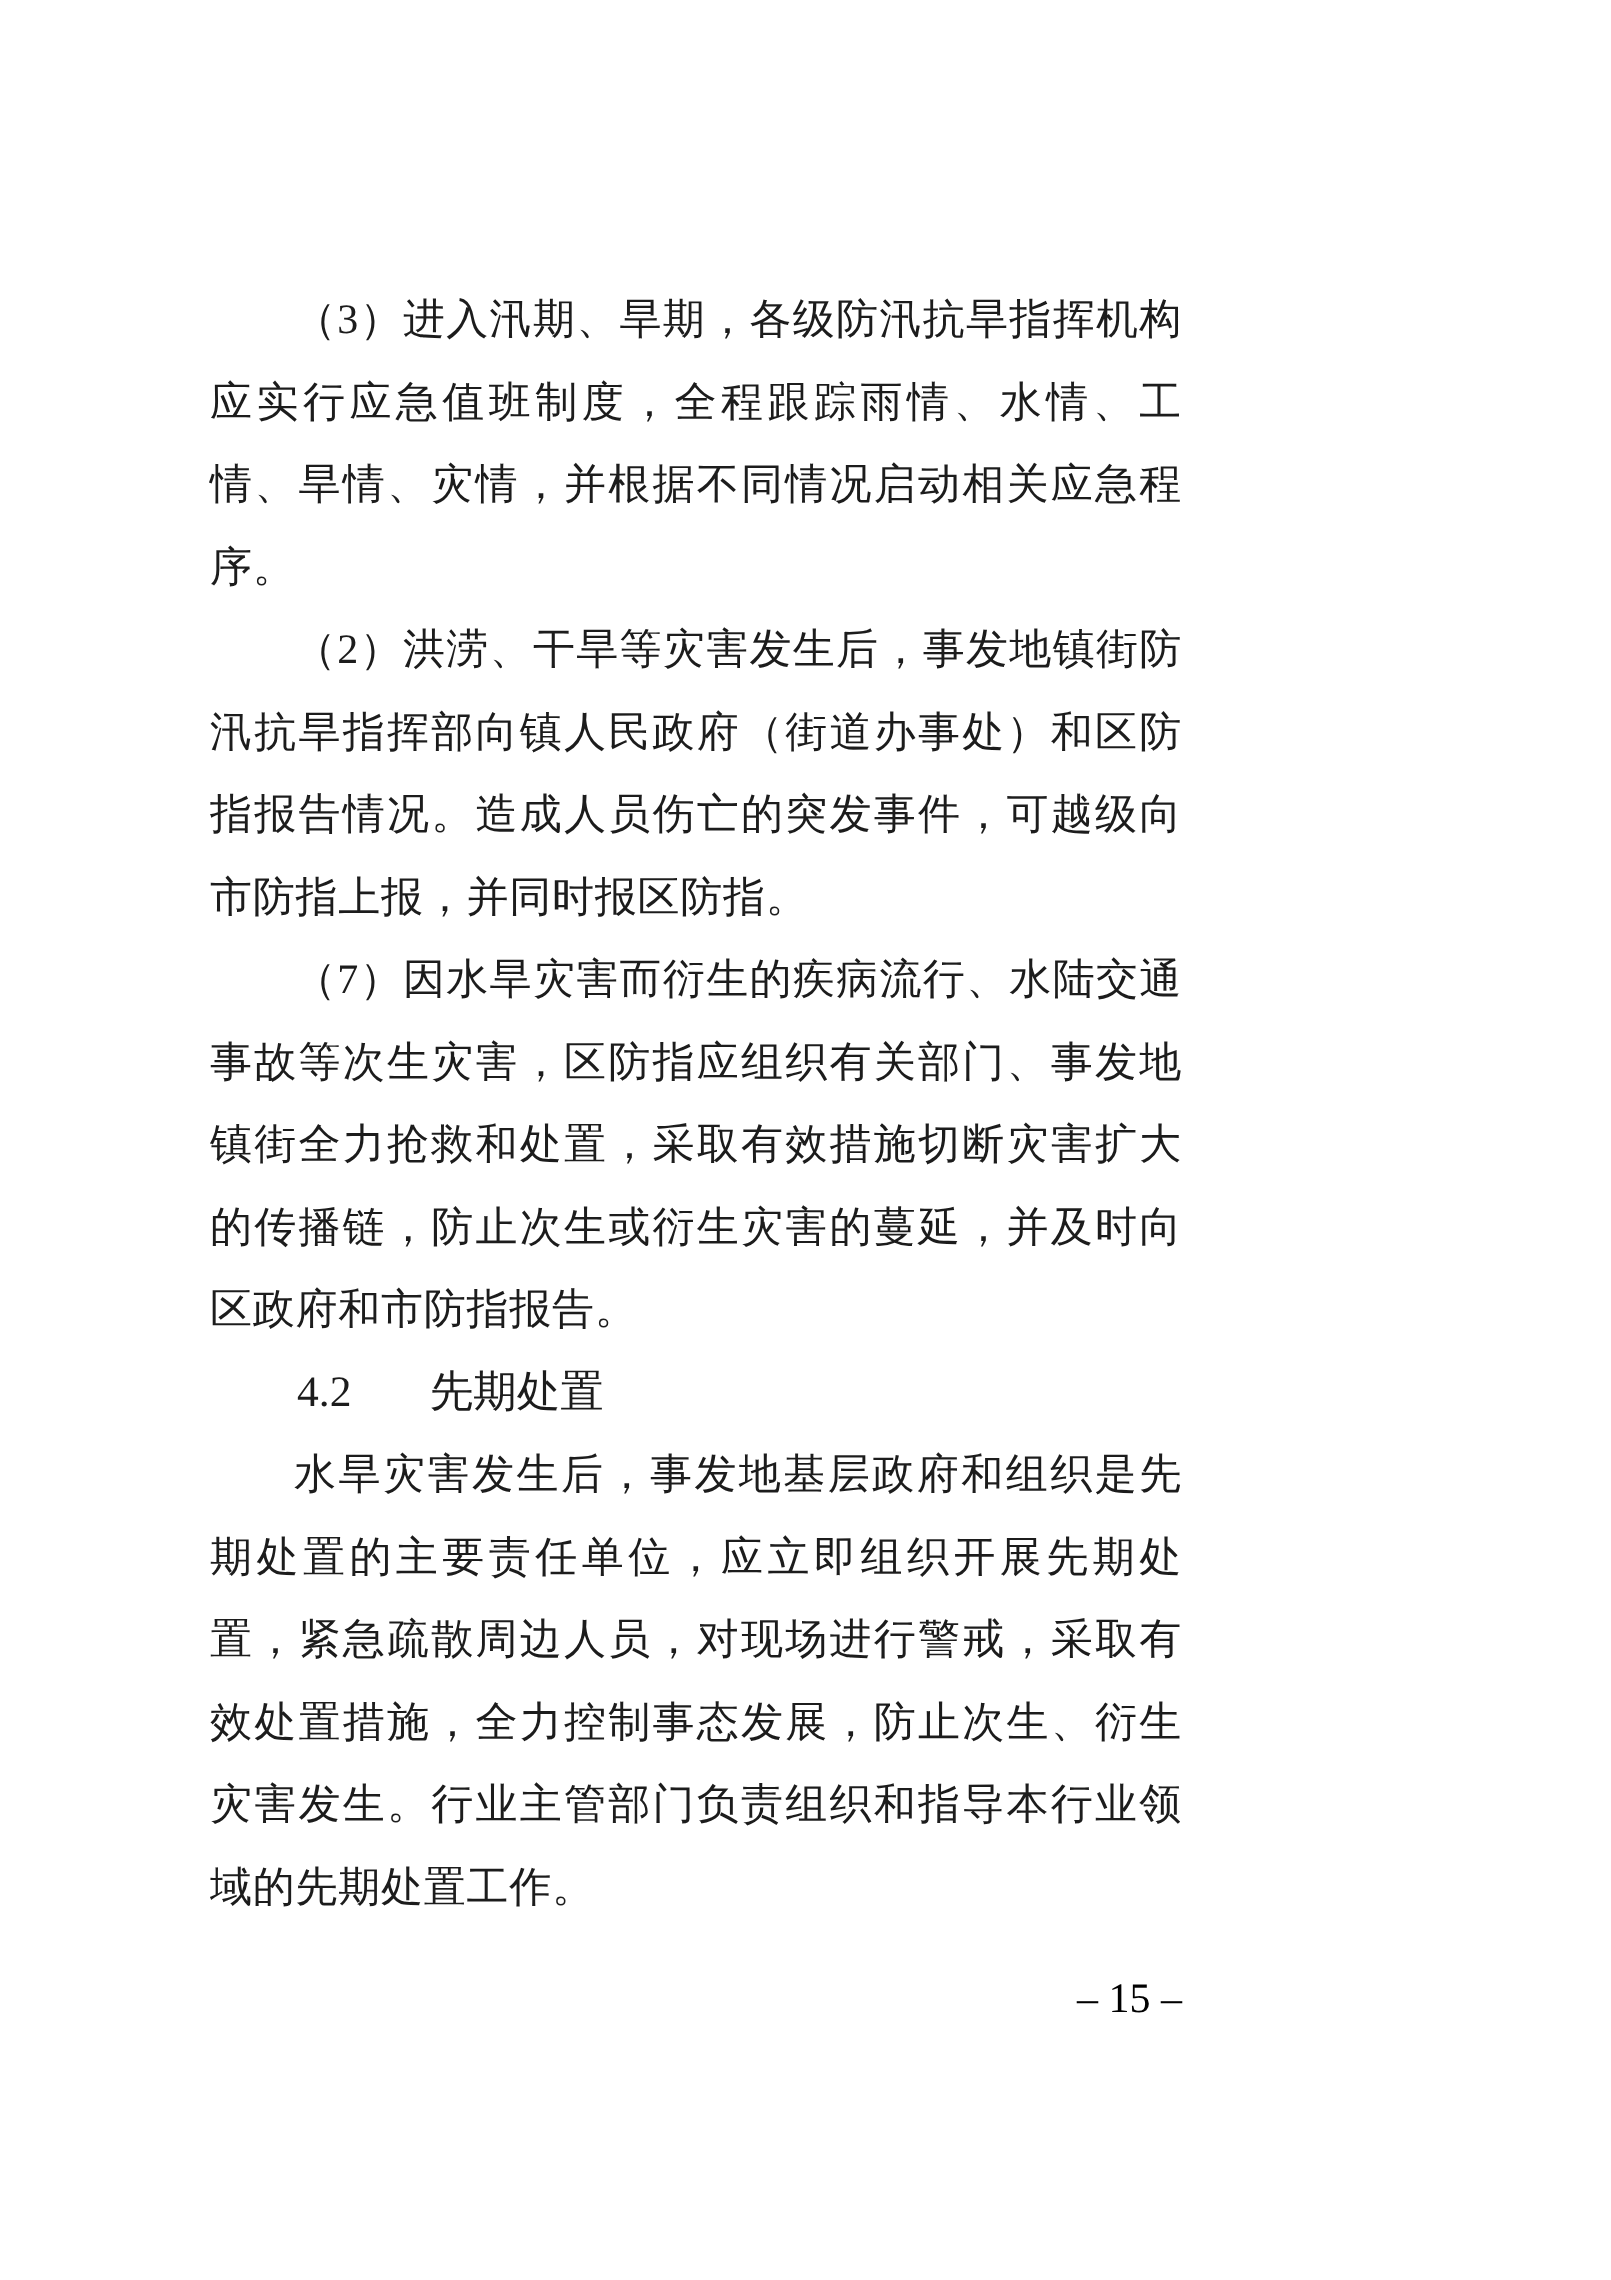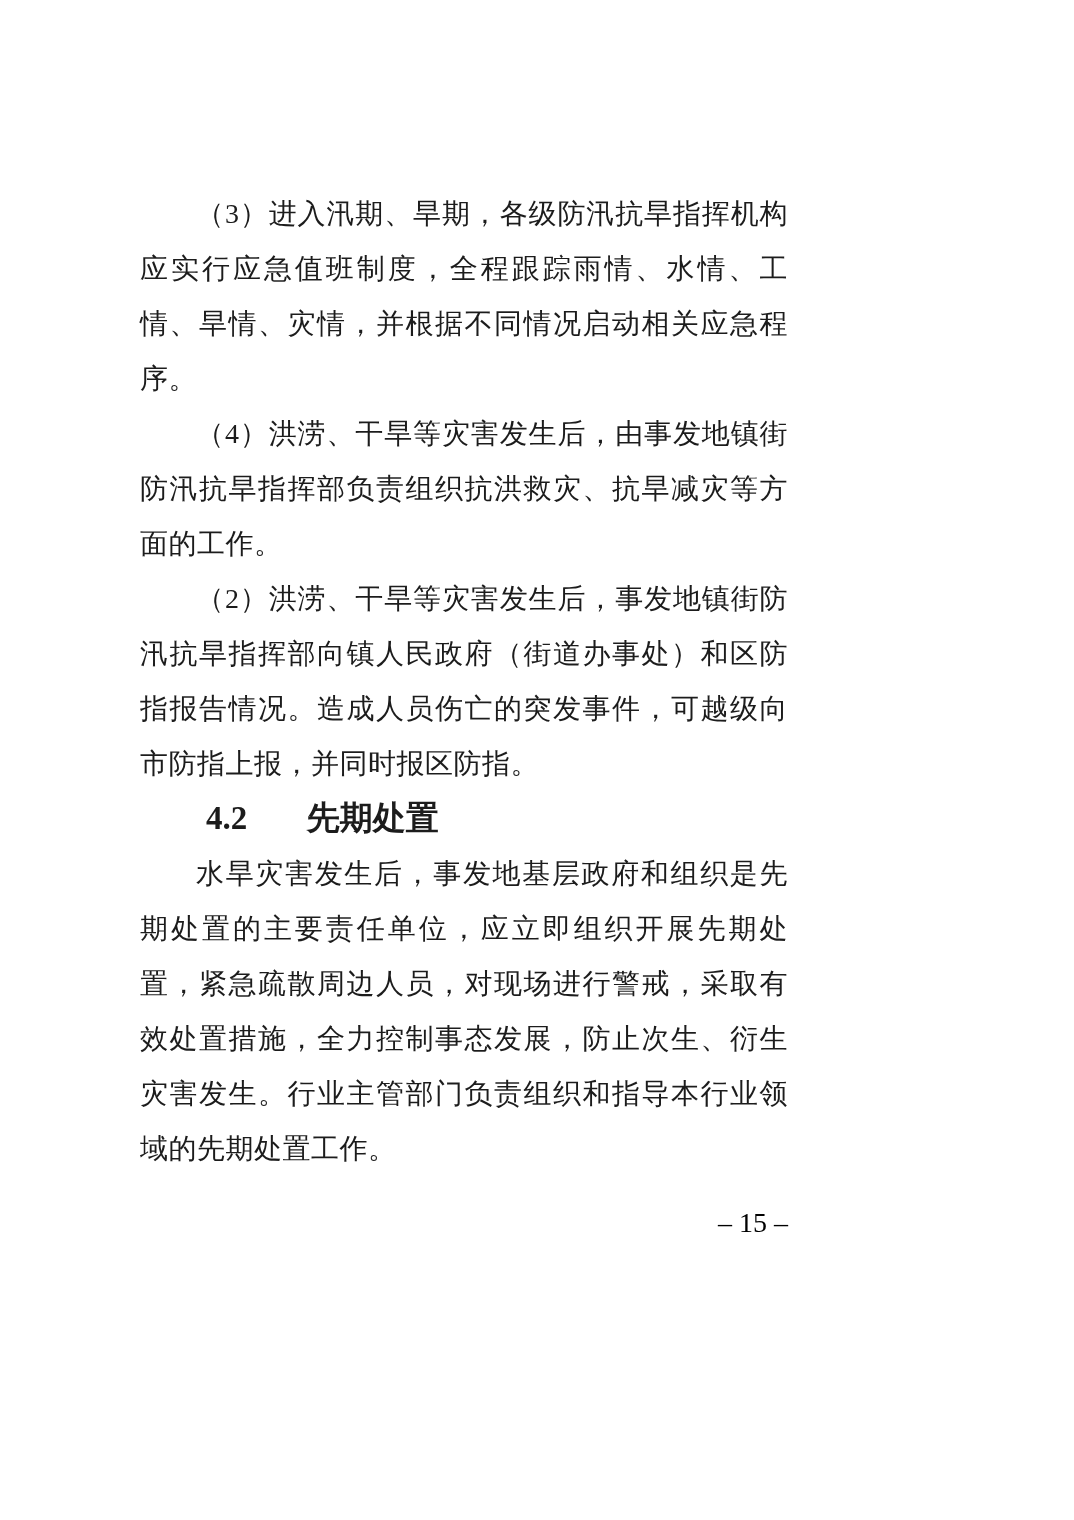--- a/index.html
+++ b/index.html
@@ -21,22 +21,22 @@
   }
   .para {
     margin: 0;
     text-indent: 2em;
     text-align: justify;
     text-justify: inter-character;
     letter-spacing: 0.5px;
   }
   .heading {
     margin: 0;
-    font-size: 33px;
-    font-weight: bold;
+    font-size: 29px;
+    font-weight: normal;
     line-height: 55px;
     text-indent: 2em;
     white-space: nowrap;
   }
   .heading .heading-number {
     margin-right: 1.8em;
   }
   .footer {
     margin-top: 26px;
     text-align: right;
@@ -45,25 +45,25 @@
     color: #000000;
   }
 </style>
 </head>
 <body>
 
 <div class="page">
 
   <p class="para">（3）进入汛期、旱期，各级防汛抗旱指挥机构应实行应急值班制度，全程跟踪雨情、水情、工情、旱情、灾情，并根据不同情况启动相关应急程序。</p>
 
-  <p class="para">（4）洪涝、干旱等灾害发生后，由事发地镇街防汛抗旱指挥部负责组织抗洪救灾、抗旱减灾等方面的工作。</p>
 
   <p class="para">（2）洪涝、干旱等灾害发生后，事发地镇街防汛抗旱指挥部向镇人民政府（街道办事处）和区防指报告情况。造成人员伤亡的突发事件，可越级向市防指上报，并同时报区防指。</p>
 
 
+  <p class="para">（7）因水旱灾害而衍生的疾病流行、水陆交通事故等次生灾害，区防指应组织有关部门、事发地镇街全力抢救和处置，采取有效措施切断灾害扩大的传播链，防止次生或衍生灾害的蔓延，并及时向区政府和市防指报告。</p>
 
   <h2 class="heading">
     <span class="heading-number">4.2</span><span>先期处置</span>
   </h2>
 
   <p class="para">水旱灾害发生后，事发地基层政府和组织是先期处置的主要责任单位，应立即组织开展先期处置，紧急疏散周边人员，对现场进行警戒，采取有效处置措施，全力控制事态发展，防止次生、衍生灾害发生。行业主管部门负责组织和指导本行业领域的先期处置工作。</p>
 
   <div class="footer">
     <span>– 15 –</span>
   </div>

